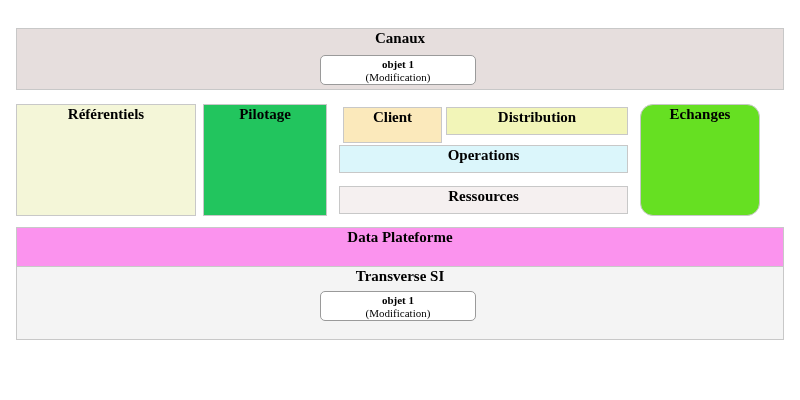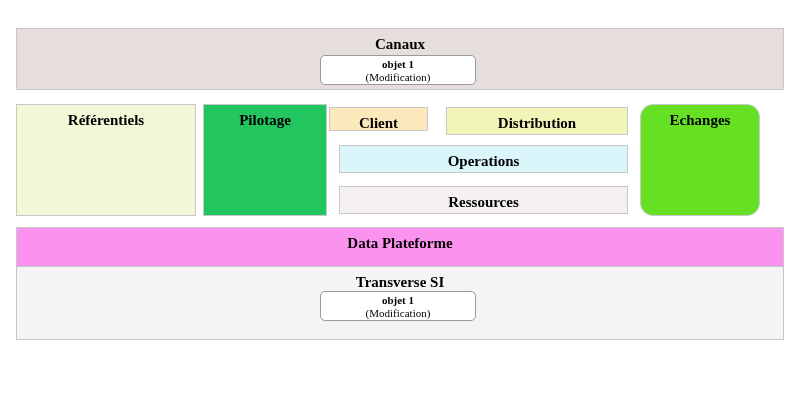--- a/index.html
+++ b/index.html
@@ -25,21 +25,20 @@
     position: absolute;
     box-sizing: border-box;
     border: 1px solid #c8c8c8;
   }
 
   .block-title {
     text-align: center;
     font-weight: bold;
     font-size: 15px;
     line-height: 18px;
-    padding-top: 6px;
     color: #000000;
     white-space: nowrap;
   }
 
   
   .band {
     left: 16px;
     width: 768px;
   }
 
@@ -86,24 +85,24 @@
 
   #pilotage {
     left: 203px;
     top: 104px;
     width: 124px;
     height: 112px;
     background: #22c55e;
   }
 
   #client {
-    left: 329px;
+    left: 343px;
     top: 107px;
     width: 99px;
-    height: 24px;
+    height: 36px;
     background: #fbe9bb;
   }
 
   #distribution {
     left: 446px;
     top: 107px;
     width: 182px;
     height: 28px;
     background: #f2f5b8;
   }

